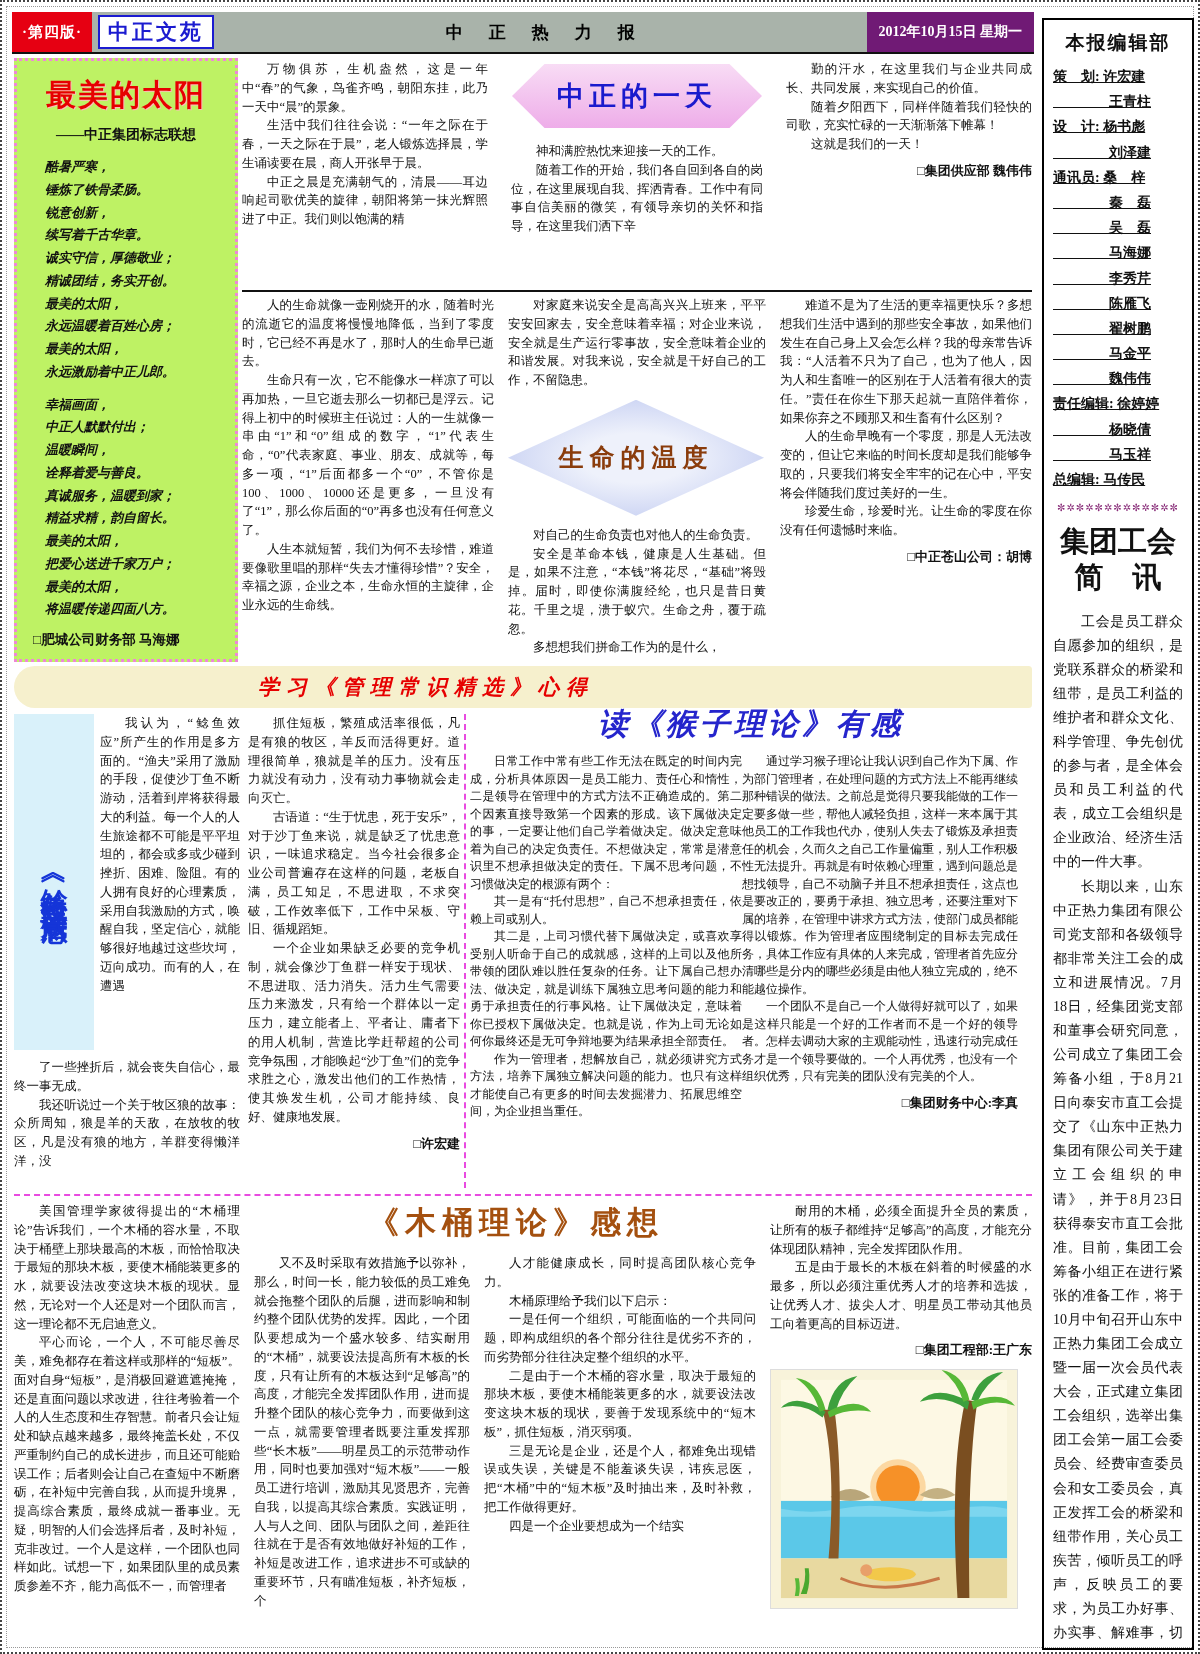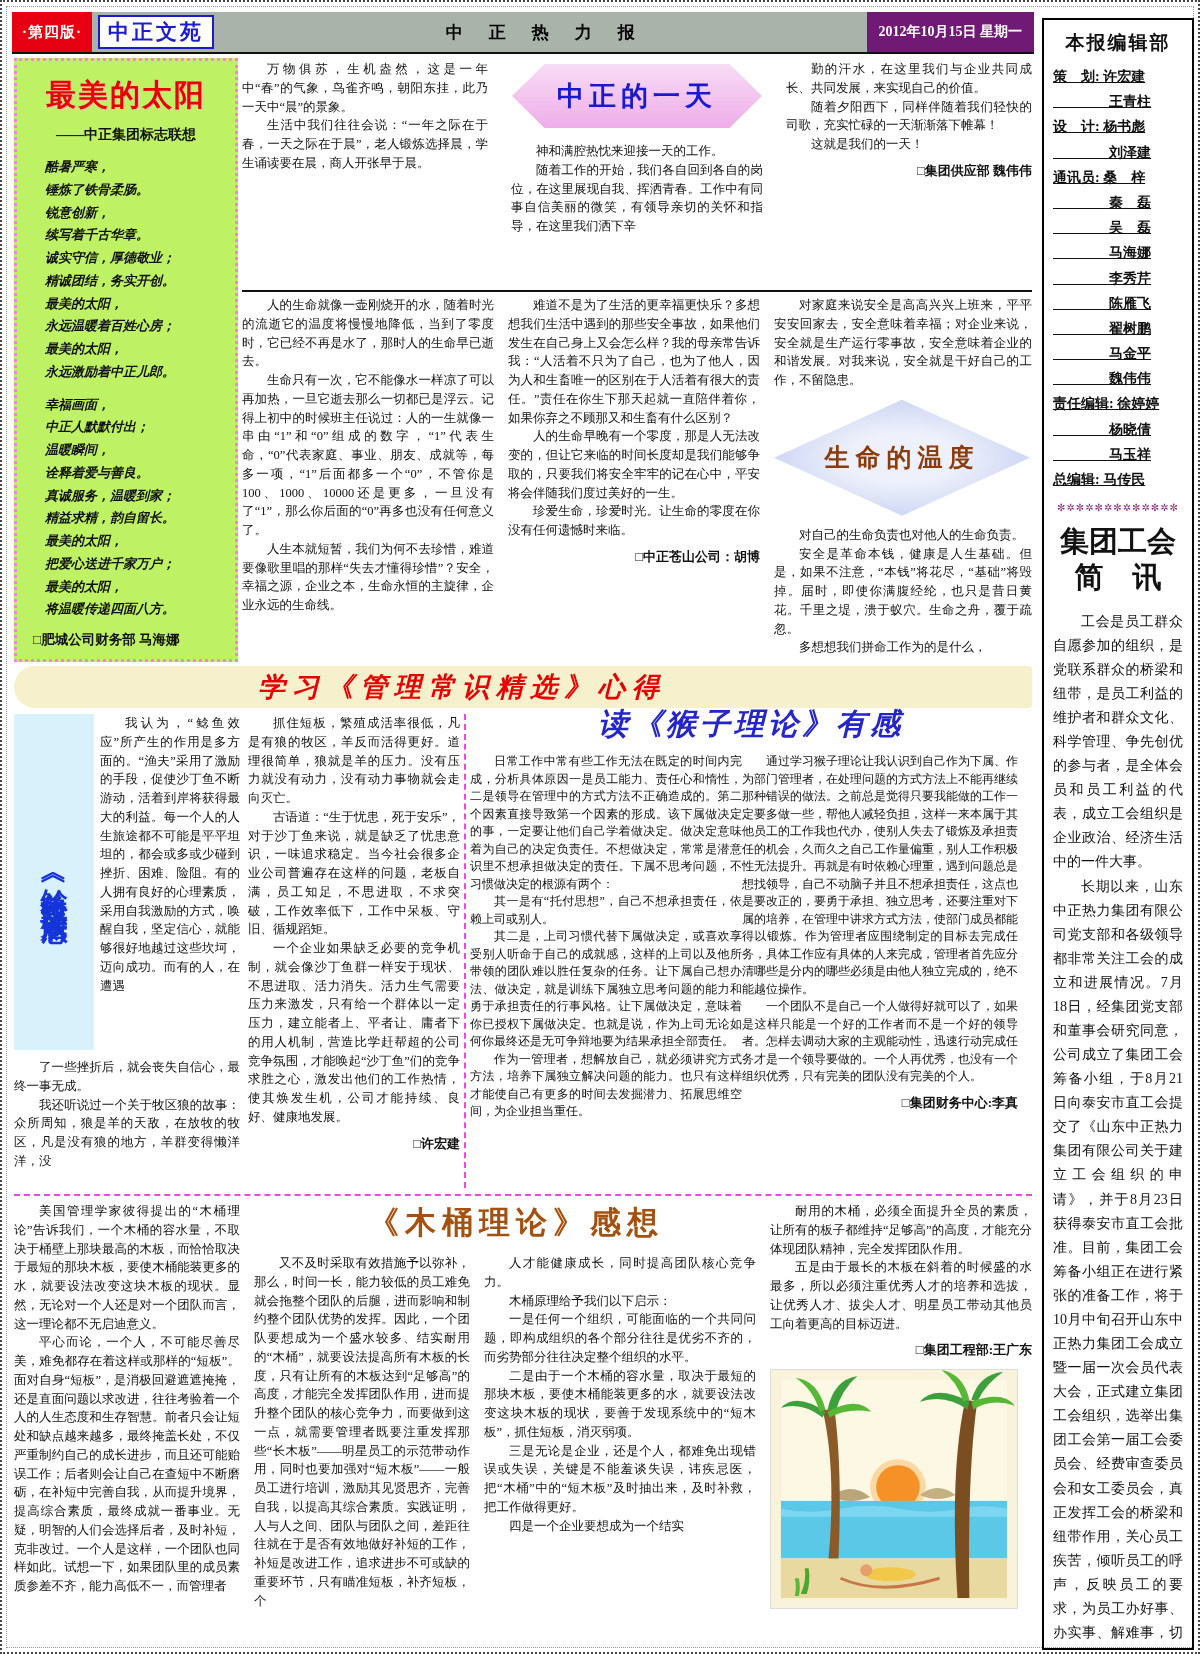--- a/index.html
+++ b/index.html
@@ -72,21 +72,21 @@
             clip-path:polygon(50% 0,100% 50%,50% 100%,0 50%);
             background:radial-gradient(ellipse at center,#eef1fb 30%,#b9c4ef 100%);
             display:flex; align-items:center; justify-content:center;}
   .diamond span{ color:#8a3c0c; font-weight:900; font-size:25px; letter-spacing:6px;
                  font-family:"DejaVu Sans",sans-serif;}
 
   
   .banner{ position:absolute; left:12px; top:664px; width:1018px; height:42px;
            background:#f6f0cd; border-radius:60px 10px 10px 60px;
            line-height:42px; padding-left:244px;}
-  .banner span{ color:#e60000; font-weight:900; font-size:27px; letter-spacing:7px;
+  .banner span{ color:#e60000; font-weight:900; font-size:21px; letter-spacing:7px;
                 font-family:"DejaVu Sans",sans-serif; font-style:italic;}
 
   
   .art3-left{ position:absolute; left:12px; top:712px; width:226px; height:474px; overflow:hidden;}
   .art3-toprow{ display:flex; gap:6px; }
   .vtitle{ width:80px; height:336px; background:#d9f1fa; display:flex; align-items:center;
            justify-content:center; writing-mode:vertical-rl; text-orientation:upright;
            color:#1535d8; font-weight:900; font-size:27px; letter-spacing:4px;
            font-family:"DejaVu Sans",sans-serif;}
   .art3-col1{ width:140px; overflow:hidden; height:336px;}
@@ -165,20 +165,21 @@
         <p class="poem-line">最美的太阳，</p>
         <p class="poem-line">将温暖传递四面八方。</p>
       </div>
     <div class="poem-sig">□肥城公司财务部  马海娜</div>
   </div>
 
   <div class="art1 cols" style="gap:23px;">
     <div class="col" style="width:252px">
         <p class="para">万物俱苏，生机盎然，这是一年中“春”的气象，鸟雀齐鸣，朝阳东挂，此乃一天中“晨”的景象。</p>
         <p class="para">生活中我们往往会说：“一年之际在于春，一天之际在于晨”，老人锻炼选择晨，学生诵读要在晨，商人开张早于晨。</p>
+        <p class="para">中正之晨是充满朝气的，清晨——耳边响起司歌优美的旋律，朝阳将第一抹光辉照进了中正。我们则以饱满的精</p>
       </div>
     <div class="col" style="width:258px">
       <div class="ribbon">
         <span>中正的一天</span>
       </div>
       <div>
           <p class="para">神和满腔热忱来迎接一天的工作。</p>
           <p class="para">随着工作的开始，我们各自回到各自的岗位，在这里展现自我、挥洒青春。工作中有同事自信美丽的微笑，有领导亲切的关怀和指导，在这里我们洒下辛</p>
         </div>
     </div>
@@ -193,42 +194,42 @@
   </div>
 
   <div class="hr-black"></div>
 
   <div class="art2 cols" style="gap:14px;">
     <div class="col" style="width:252px">
         <p class="para">人的生命就像一壶刚烧开的水，随着时光的流逝它的温度将慢慢地降低，当到了零度时，它已经不再是水了，那时人的生命早已逝去。</p>
         <p class="para">生命只有一次，它不能像水一样凉了可以再加热，一旦它逝去那么一切都已是浮云。记得上初中的时候班主任说过：人的一生就像一串由“1”和“0”组成的数字，“1”代表生命，“0”代表家庭、事业、朋友、成就等，每多一项，“1”后面都多一个“0”，不管你是100、1000、10000还是更多，一旦没有了“1”，那么你后面的“0”再多也没有任何意义了。</p>
         <p class="para">人生本就短暂，我们为何不去珍惜，难道要像歌里唱的那样“失去才懂得珍惜”？安全，幸福之源，企业之本，生命永恒的主旋律，企业永远的生命线。</p>
       </div>
+    <div class="col" style="width:258px">
+      <div>
+          <p class="para">对家庭来说安全是高高兴兴上班来，平平安安回家去，安全意味着幸福；对企业来说，安全就是生产运行零事故，安全意味着企业的和谐发展。对我来说，安全就是干好自己的工作，不留隐患。</p>
+        </div>
+      <div class="diamond-wrap">
+        <div class="diamond">
+          <span>生命的温度</span>
+        </div>
+      </div>
+      <div>
+          <p class="para">对自己的生命负责也对他人的生命负责。</p>
+          <p class="para">安全是革命本钱，健康是人生基础。但是，如果不注意，“本钱”将花尽，“基础”将毁掉。届时，即使你满腹经纶，也只是昔日黄花。千里之堤，溃于蚁穴。生命之舟，覆于疏忽。</p>
+          <p class="para">多想想我们拼命工作为的是什么，</p>
+        </div>
+    </div>
     <div class="col" style="width:252px">
       <div>
           <p class="para">难道不是为了生活的更幸福更快乐？多想想我们生活中遇到的那些安全事故，如果他们发生在自己身上又会怎么样？我的母亲常告诉我：“人活着不只为了自己，也为了他人，因为人和生畜唯一的区别在于人活着有很大的责任。”责任在你生下那天起就一直陪伴着你，如果你弃之不顾那又和生畜有什么区别？</p>
           <p class="para">人的生命早晚有一个零度，那是人无法改变的，但让它来临的时间长度却是我们能够争取的，只要我们将安全牢牢的记在心中，平安将会伴随我们度过美好的一生。</p>
           <p class="para">珍爱生命，珍爱时光。让生命的零度在你没有任何遗憾时来临。</p>
         </div>
       <div class="sig">□中正苍山公司：胡博</div>
-    </div>
-    <div class="col" style="width:258px">
-      <div>
-          <p class="para">对家庭来说安全是高高兴兴上班来，平平安安回家去，安全意味着幸福；对企业来说，安全就是生产运行零事故，安全意味着企业的和谐发展。对我来说，安全就是干好自己的工作，不留隐患。</p>
-        </div>
-      <div class="diamond-wrap">
-        <div class="diamond">
-          <span>生命的温度</span>
-        </div>
-      </div>
-      <div>
-          <p class="para">对自己的生命负责也对他人的生命负责。</p>
-          <p class="para">安全是革命本钱，健康是人生基础。但是，如果不注意，“本钱”将花尽，“基础”将毁掉。届时，即使你满腹经纶，也只是昔日黄花。千里之堤，溃于蚁穴。生命之舟，覆于疏忽。</p>
-          <p class="para">多想想我们拼命工作为的是什么，</p>
-        </div>
     </div>
   </div>
 
   <div class="banner">
     <span>学习《管理常识精选》心得</span>
   </div>
 
   <div class="art3-left">
     <div class="art3-toprow">
       <div class="vtitle">《鲶鱼效应》读后感</div>

